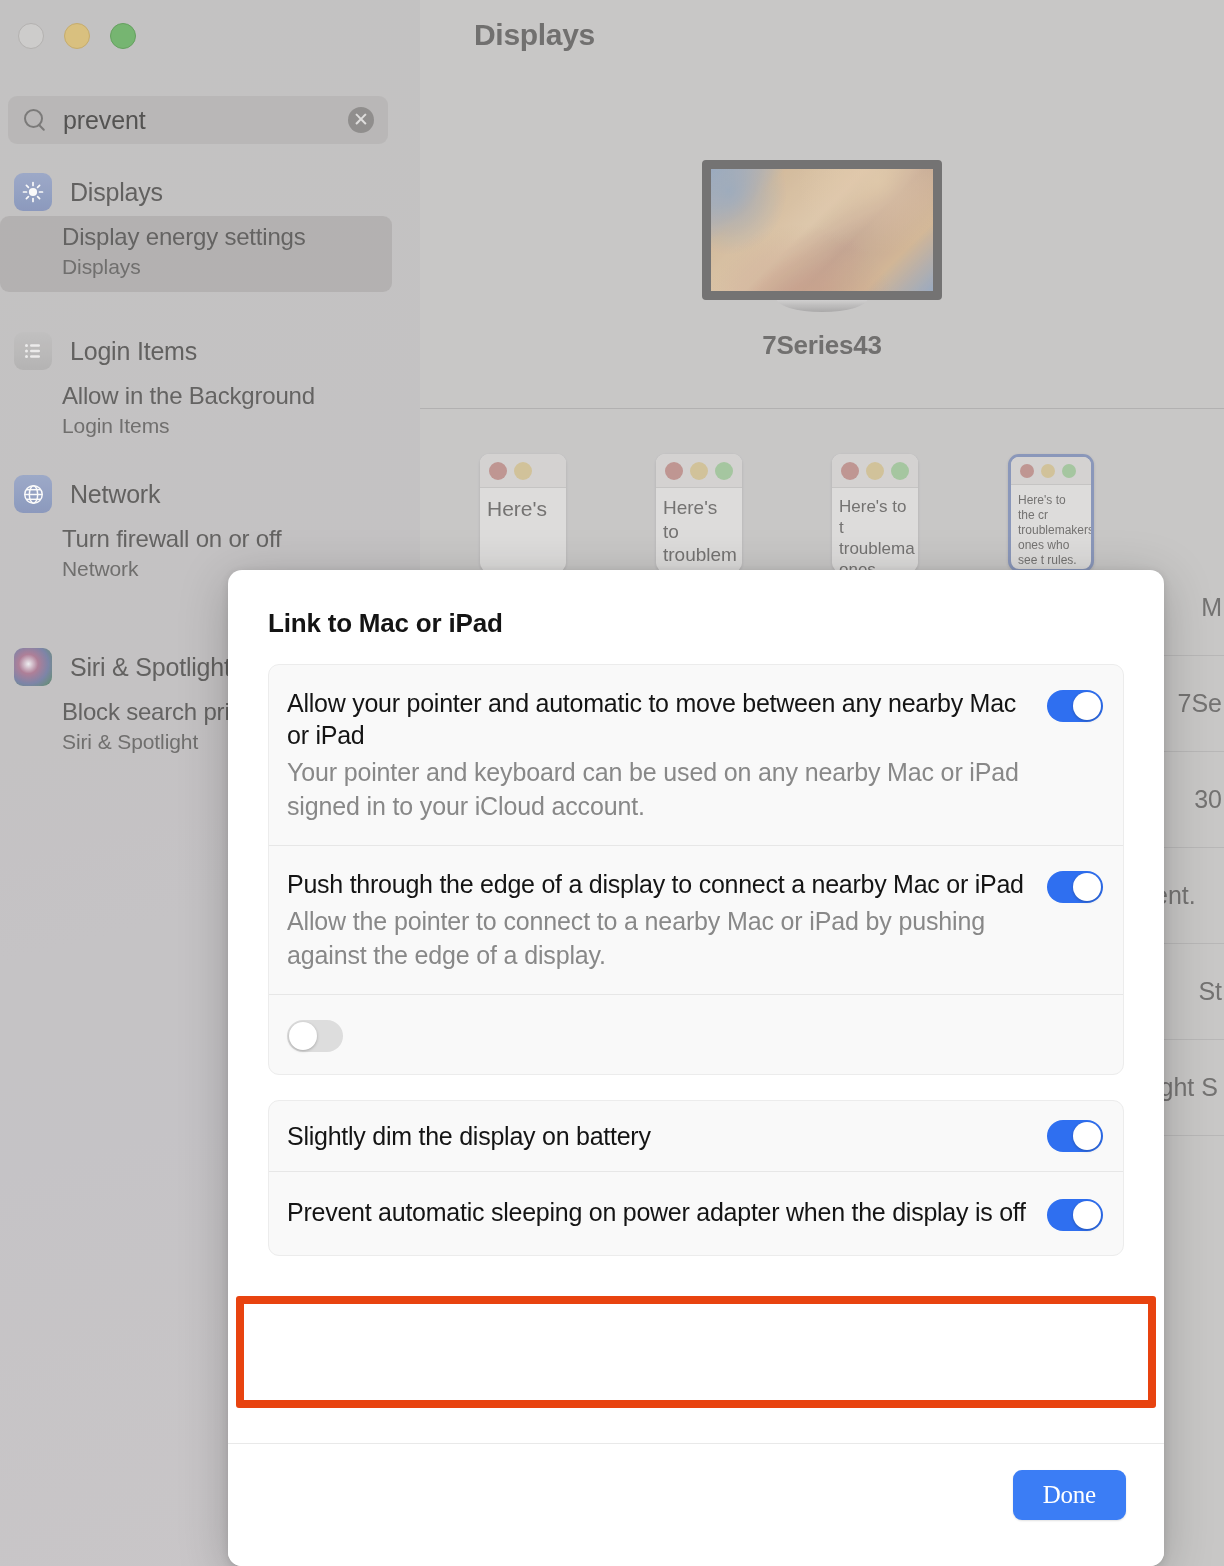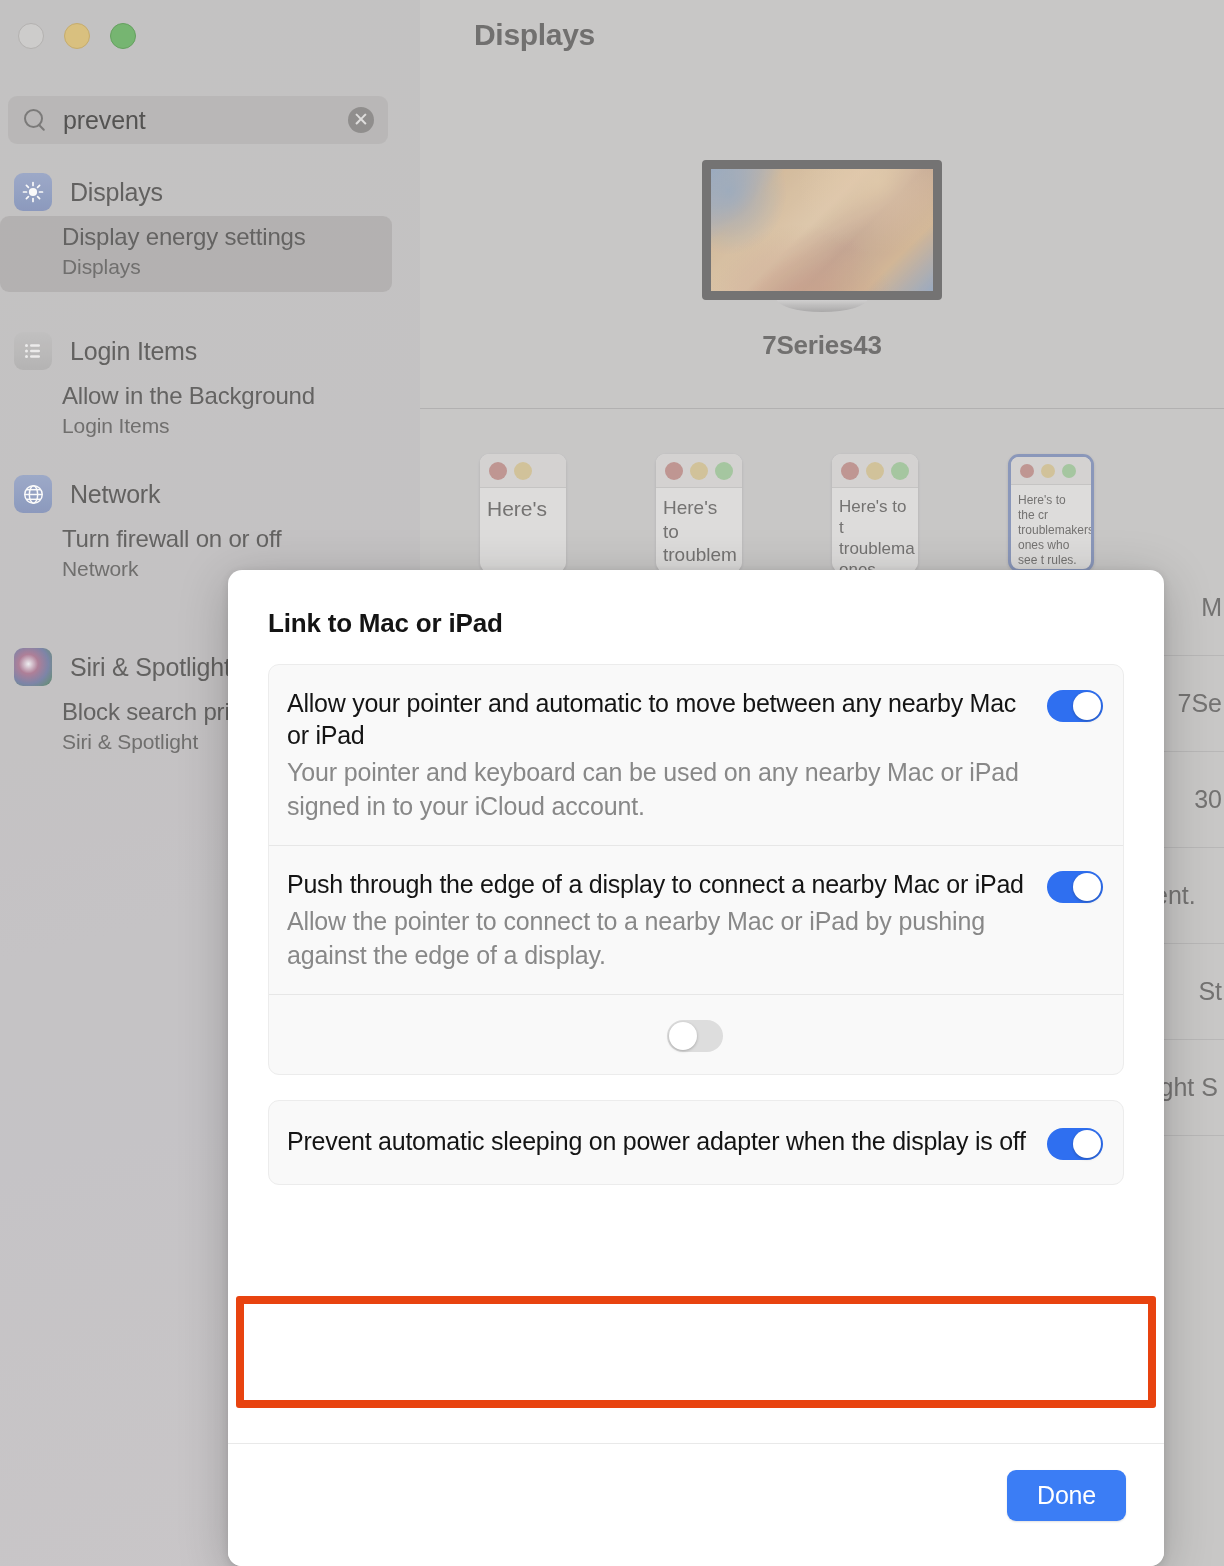--- a/index.html
+++ b/index.html
@@ -131,21 +131,21 @@
     overflow: hidden;
   }
   .sheet-body { padding: 38px 40px 0 40px; }
   .sheet-title { font-size: 26px; font-weight: 700; color: #141414; letter-spacing: -0.2px; }
 
   .card {
     margin-top: 25px; background: #f9f9f9; border: 1px solid #ececec;
     border-radius: 11px; overflow: hidden;
   }
   .crow { display: flex; align-items: flex-start; padding: 22px 20px 22px 18px; gap: 16px; }
-  .crow + .crow { border-top: 1px solid #e7e7e7; justify-content: center; }
+  .crow + .crow { border-top: 1px solid #e7e7e7; }
   .crow-texts { flex: 1; min-width: 0; }
   .crow-title { font-size: 25px; color: #141414; line-height: 1.28; letter-spacing: -0.25px; }
   .crow-sub   { font-size: 25px; color: #888888; line-height: 1.34; margin-top: 5px; letter-spacing: -0.15px; }
 
   .toggle { width: 56px; height: 32px; border-radius: 16px; position: relative; flex: 0 0 56px;
             margin-top: 3px; }
   .toggle.on  { background: #2f6ff0; }
   .toggle.off { background: #dddddd; }
   .knob { position: absolute; top: 2px; width: 28px; height: 28px; border-radius: 50%;
           background: #fff; box-shadow: 0 1px 3px rgba(0,0,0,.25); }
@@ -159,21 +159,21 @@
     border: 8px solid #e8430f; border-radius: 3px; pointer-events: none;
   }
 
   .sheet-footer {
     position: absolute; left: 0; right: 0; bottom: 0; height: 123px;
     border-top: 1px solid #e9e9e9; background: #fff;
   }
   .done-btn {
     position: absolute; right: 38px; top: 26px;
     background: #3b7df5; color: #fff; border: none; border-radius: 9px;
-    font-family: Liberation Sans, sans-serif;
+    font-family: Liberation Serif, serif;
     font-size: 25px; padding: 11px 30px; letter-spacing: -0.2px;
     box-shadow: 0 1px 2px rgba(0,0,0,.12);
   }
 </style>
 </head>
 <body>
 
 <div id="backdrop">
 
   <div class="sidebar">
@@ -353,20 +353,28 @@
 
       <div class="crow">
         <div class="toggle off">
           <span class="knob"></span>
         </div>
       </div>
     </div>
 
 
     <div class="card">
+      <div class="crow" style="padding-top:19px;padding-bottom:19px;">
+        <div class="crow-texts">
+          <div class="crow-title">Slightly dim the display on battery</div>
+        </div>
+        <div class="toggle on" style="margin-top:0;">
+          <span class="knob"></span>
+        </div>
+      </div>
 
       <div class="crow" style="padding-top:24px;padding-bottom:24px;">
         <div class="crow-texts">
           <div class="crow-title">Prevent automatic sleeping on power adapter when the display is off</div>
         </div>
         <div class="toggle on">
           <span class="knob"></span>
         </div>
       </div>
     </div>

